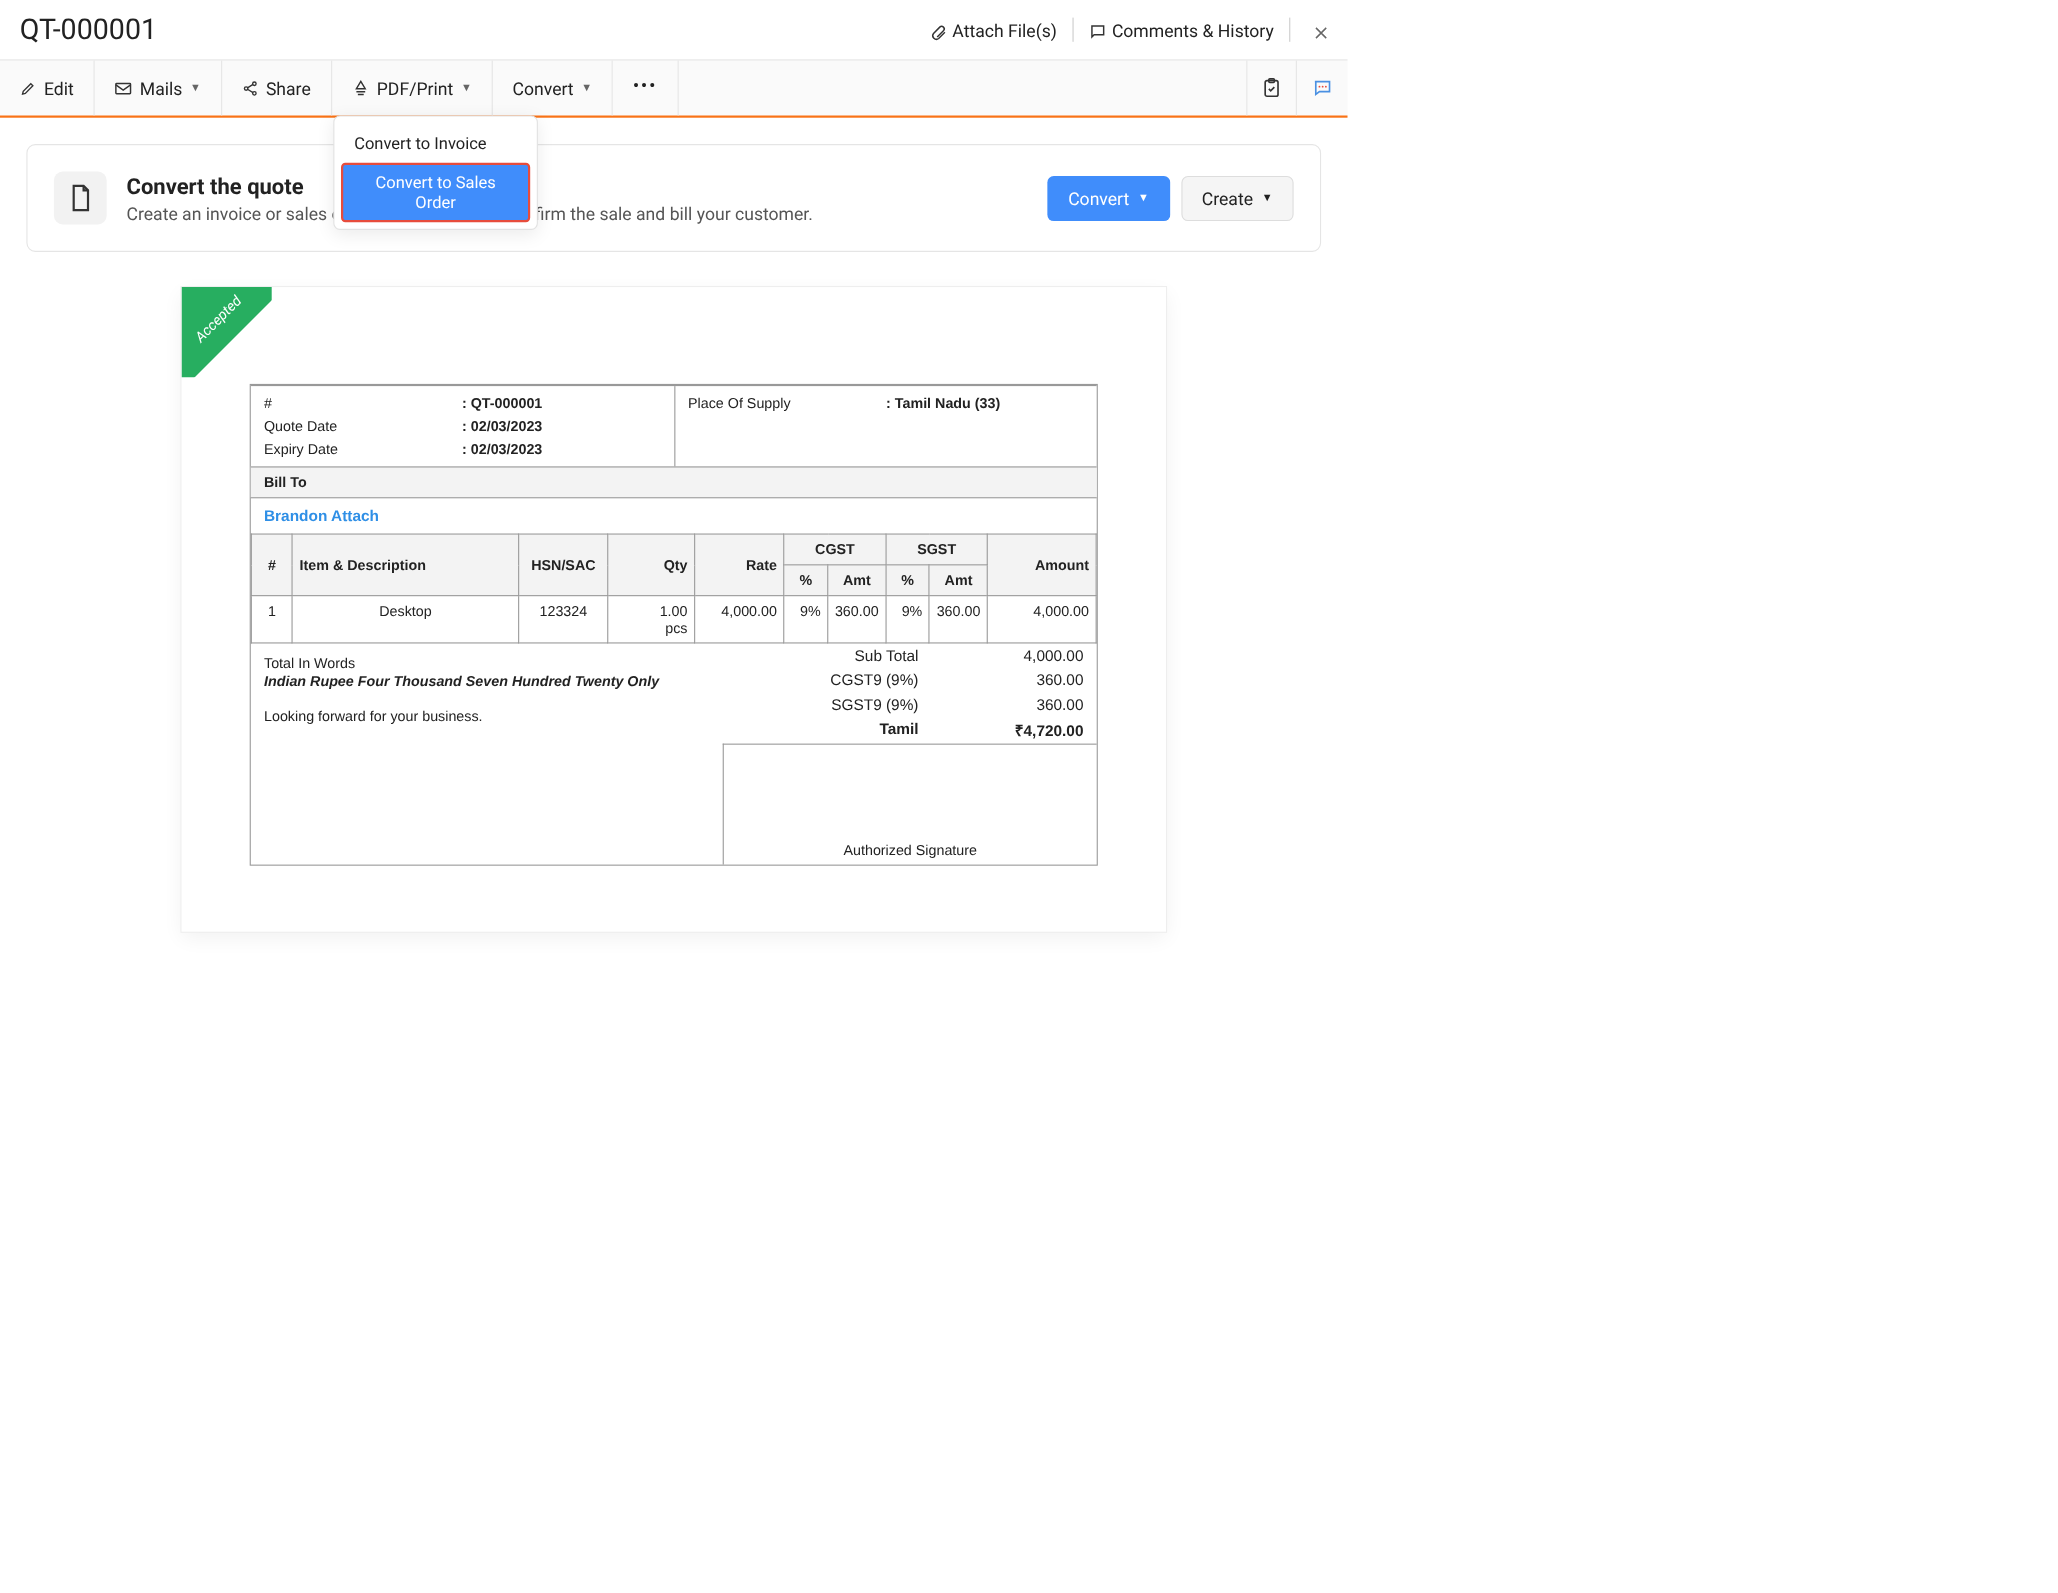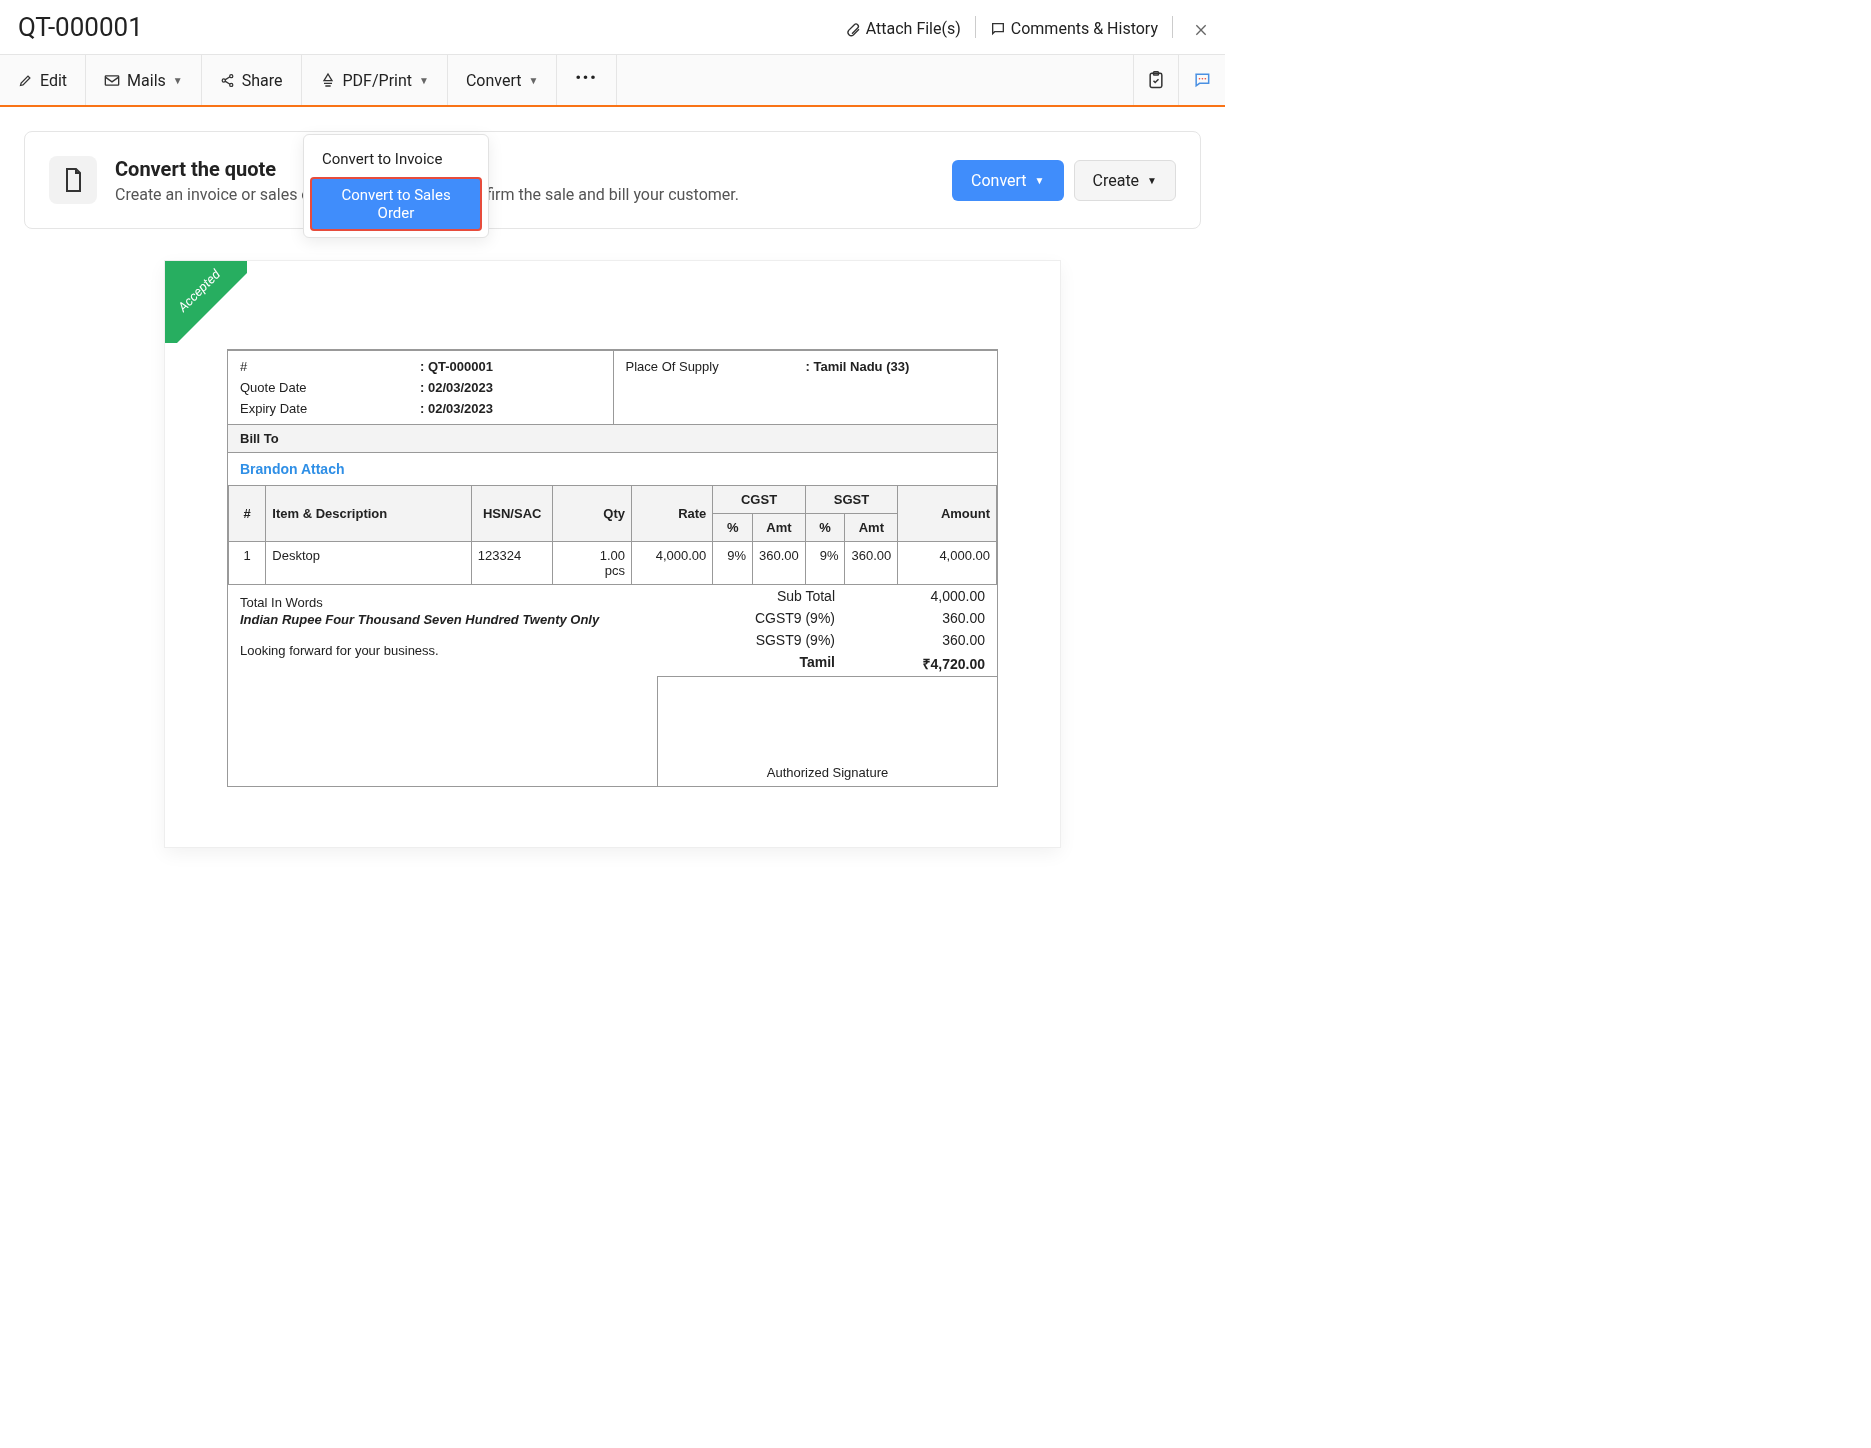--- a/index.html
+++ b/index.html
@@ -21,21 +21,21 @@
   .tb-item { display: inline-flex; align-items: center; gap: 7px; padding: 14px 18px; border-right: 1px solid #e5e5e5; cursor: pointer; font-size: 16px; }
   .tb-item:last-child { border-right: none; }
   .caret { font-size: 10px; color: #666; }
   .tb-more { padding: 14px 18px; cursor: pointer; letter-spacing: 2px; font-weight: bold; border-right: 1px solid #e5e5e5; }
   .tb-right { margin-left: auto; display: flex; align-items: center; }
   .tb-right .tb-icon { padding: 10px 12px; cursor: pointer; border-left: 1px solid #e5e5e5; height: 50px; display:flex; align-items:center; }
 
   .dropdown-menu {
     position: absolute; top: 50px; left: 303px; width: 186px;
     background: #fff; border: 1px solid #e2e2e2; border-radius: 6px;
-    box-shadow: 0 4px 16px rgba(0,0,0,0.08); padding: 6px 6px; z-index: 100; margin-top: 29px;
+    box-shadow: 0 4px 16px rgba(0,0,0,0.08); padding: 6px 6px; z-index: 100;
   }
   .dd-item { padding: 9px 12px; border-radius: 4px; cursor: pointer; }
   .dd-item.active { background: #408dfb; color: #fff; border: 2px solid #e74c3c; padding: 7px 10px; text-align: center; }
 
   .action-card {
     margin: 24px 24px 0 24px; border: 1px solid #e5e5e5; border-radius: 8px;
     padding: 24px 24px; display: flex; align-items: center; gap: 18px;
     background: #fff;
   }
   .doc-icon-box { width: 48px; height: 48px; background: #f2f2f2; border-radius: 8px; display:flex; align-items:center; justify-content:center; }
@@ -78,21 +78,21 @@
   .meta-label { }
   .meta-val::before { content: ": "; font-weight: 700; }
   .meta-val { font-weight: 700; }
 
   .billto-head { border-top: 1px solid #999; background: #f3f3f3; padding: 6px 12px; font-size: 13px; font-weight: 700; }
   .billto-name { border-top: 1px solid #999; padding: 8px 12px; color: #2f8fe6; font-weight: 700; font-size: 14px; }
 
   table.items { width: 100%; border-collapse: collapse; font-size: 13px; }
   table.items th { background: #f3f3f3; border: 1px solid #999; padding: 6px 6px; font-weight:700; text-align:center; }
   table.items th.left { text-align:left;margin-top:46px; }
-  table.items td { border-left: 1px solid #999; border-right: 1px solid #999; border-bottom: 1px solid #999; padding: 6px 6px; vertical-align: top; }
+  table.items td { border-left: 1px solid #999; border-right: 1px solid #999; border-bottom: 1px solid #999; padding: 6px 6px; vertical-align: top; text-align: center; }
   table.items td.num { text-align:right; }
   table.items td.center { text-align:center; }
 
   .summary-wrap { display:grid; grid-template-columns: 1fr 340px; }
   .summary-left { padding: 10px 12px; font-size: 13px; }
   .summary-left .words-label { margin-bottom: 2px; }
   .summary-left .words-val { font-weight:700; font-style: italic; margin-bottom: 16px; }
   .summary-right { font-size: 14px; }
   .summary-row { display:grid; grid-template-columns: 1fr 120px; padding: 3px 12px; }
   .summary-row .lbl { text-align:right; padding-right: 30px; }

